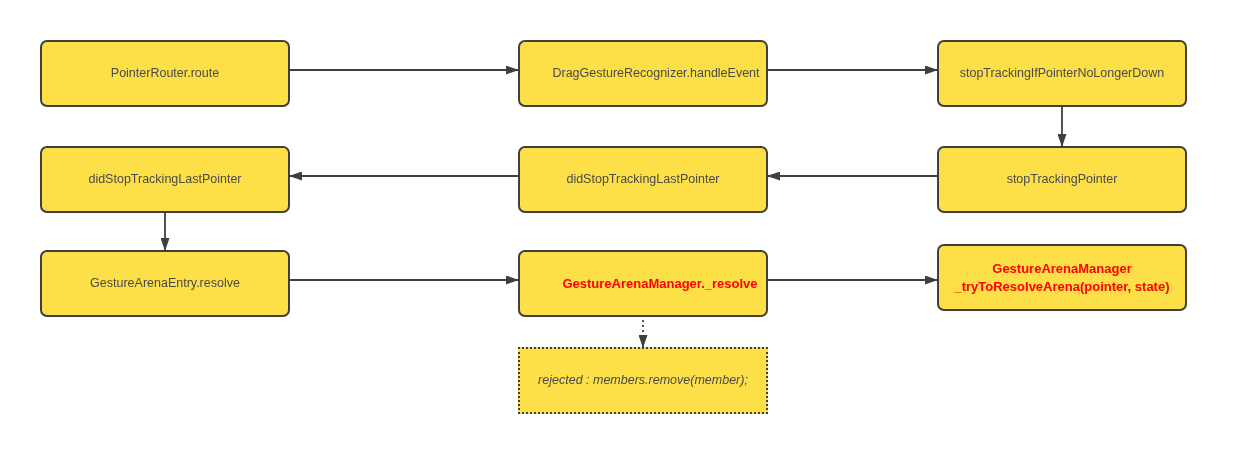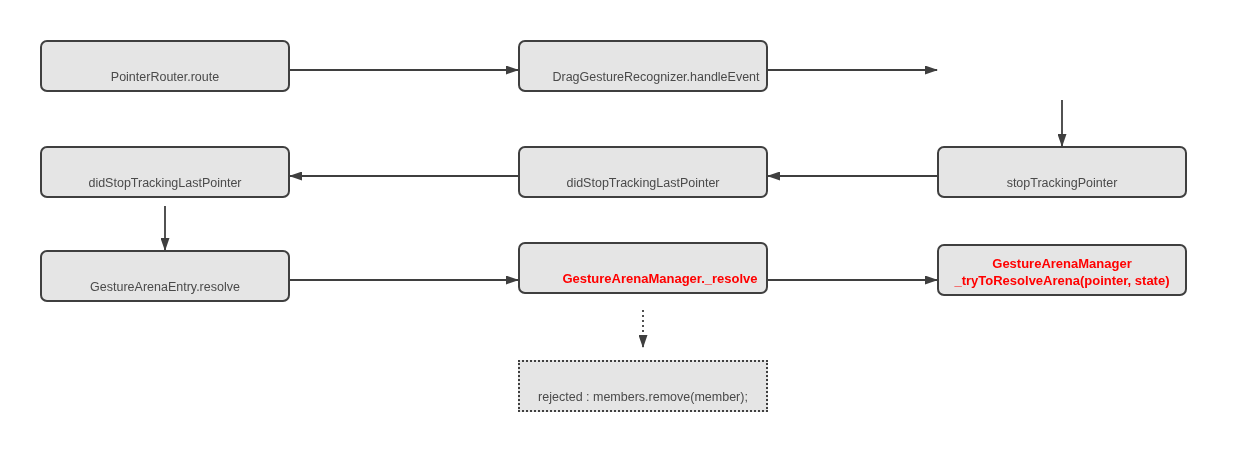--- a/index.html
+++ b/index.html
@@ -17,26 +17,26 @@
   #edge-layer {
     position: absolute;
     left: 0; top: 0;
     width: 1240px; height: 461px;
     pointer-events: none;
   }
 
   .node {
     position: absolute;
     width: 250px;
-    height: 52px;
-    background: #e5e5e5;
+    height: 67px;
+    background: #fde047;
     border: 2px solid #3f3f3f;
     border-radius: 7px;
     display: flex;
-    align-items: flex-end;
+    align-items: center;
     justify-content: center;
     text-align: center;
     padding: 4px 10px;
   }
 
   .node-label {
     font-size: 12.5px;
     line-height: 1.35;
     color: #4a4a4a;
     white-space: pre-line;
@@ -54,23 +54,23 @@
   }
 
   
   .n0 { left: 40px;  top: 40px;  }
   .n1 { left: 518px; top: 40px; padding-left: 36px;  }
   .n2 { left: 937px; top: 40px;  }
   .n3 { left: 40px;  top: 146px; }
   .n4 { left: 518px; top: 146px; }
   .n5 { left: 937px; top: 146px; }
   .n6 { left: 40px;  top: 250px; }
-  .n7 { left: 518px; top: 242px; padding-left: 44px; }
+  .n7 { left: 518px; top: 250px; padding-left: 44px; }
   .n8 { left: 937px; top: 244px; }
-  .n9 { left: 518px; top: 360px; }
+  .n9 { left: 518px; top: 347px; font-style: italic; }
 
   .edge { stroke: #3f3f3f; stroke-width: 1.8; fill: none; }
   .edge.dotted { stroke-dasharray: 2 3; }
 </style>
 </head>
 <body>
 
 <div id="canvas">
 
   <svg id="edge-layer" width="1240" height="461" viewBox="0 0 1240 461" xmlns="http://www.w3.org/2000/svg">
@@ -91,20 +91,23 @@
     </svg>
 
   <div class="node n0" id="node-0">
     <span class="node-label">PointerRouter.route</span>
   </div>
 
   <div class="node n1" id="node-1">
     <span class="node-label">DragGestureRecognizer.handleEvent</span>
   </div>
 
+  <div class="node n2" id="node-2">
+    <span class="node-label">stopTrackingIfPointerNoLongerDown</span>
+  </div>
 
   <div class="node n3" id="node-3">
     <span class="node-label">didStopTrackingLastPointer</span>
   </div>
 
   <div class="node n4" id="node-4">
     <span class="node-label">didStopTrackingLastPointer</span>
   </div>
 
   <div class="node n6" id="node-6">

